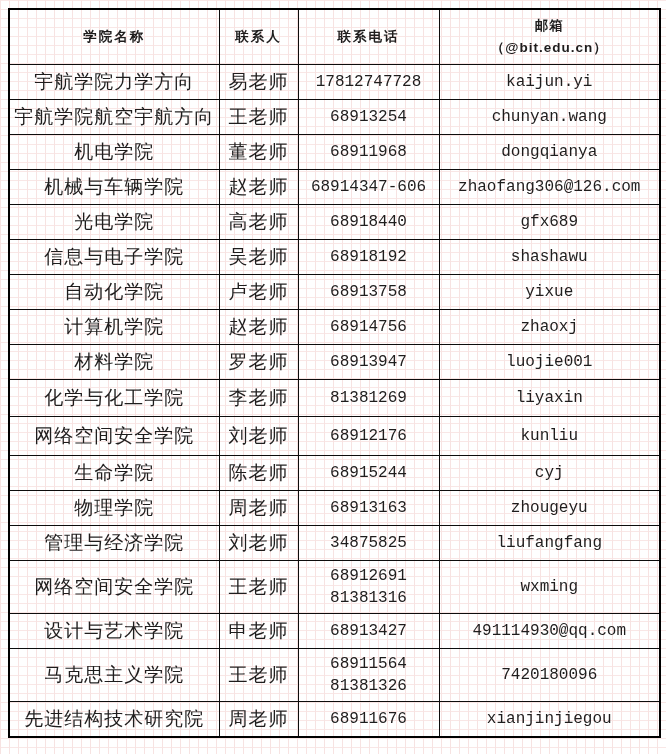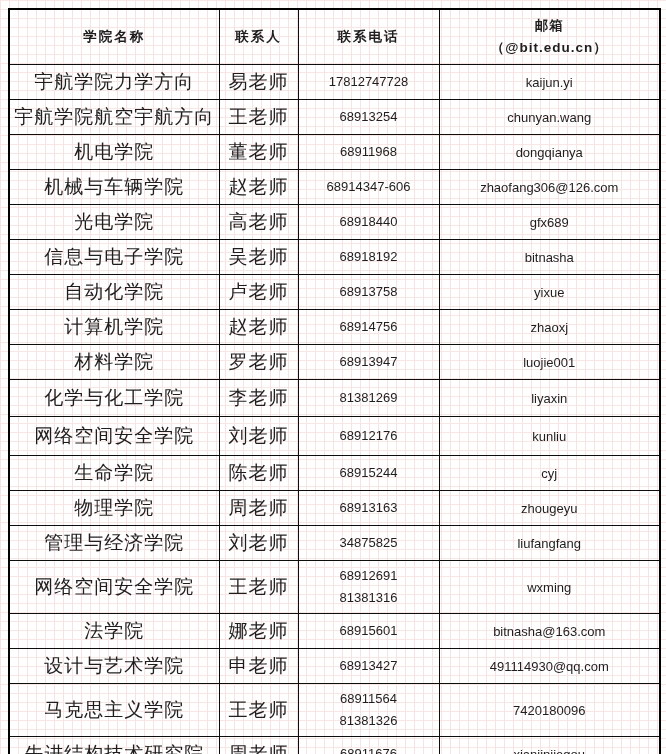--- a/index.html
+++ b/index.html
@@ -55,22 +55,22 @@
   tbody tr:nth-child(4)  { height: 32px; }
   tbody tr:nth-child(10) { height: 37px; }
   tbody tr:nth-child(11) { height: 39px; }
   tbody tr:nth-child(12) { height: 31px; margin-top: 44px; }
 
   td.c-college, td.c-contact {
     font-size: 19px;
     letter-spacing: 1px;
   }
   td.c-phone, td.c-email {
-    font-family: Liberation Sans, sans-serif;
-    font-size: 13px;
+    font-family: Liberation Mono, monospace;
+    font-size: 16px;
     letter-spacing: 0px;
   }
   .phone-line {
     display: block;
     line-height: 22px;
   }
 </style>
 </head>
 <body>
 
@@ -137,21 +137,21 @@
         </td>
     <td class="c-email">gfx689</td>
   </tr>
 
   <tr>
     <td class="c-college">信息与电子学院</td>
     <td class="c-contact">吴老师</td>
     <td class="c-phone">
           <span class="phone-line">68918192</span>
         </td>
-    <td class="c-email">bitnasha</td>
+    <td class="c-email">shashawu</td>
   </tr>
 
   <tr>
     <td class="c-college">自动化学院</td>
     <td class="c-contact">卢老师</td>
     <td class="c-phone">
           <span class="phone-line">68913758</span>
         </td>
     <td class="c-email">yixue</td>
   </tr>
@@ -223,28 +223,20 @@
   <tr>
     <td class="c-college">网络空间安全学院</td>
     <td class="c-contact">王老师</td>
     <td class="c-phone">
           <span class="phone-line">68912691</span>
           <span class="phone-line">81381316</span>
         </td>
     <td class="c-email">wxming</td>
   </tr>
 
-  <tr>
-    <td class="c-college">法学院</td>
-    <td class="c-contact">娜老师</td>
-    <td class="c-phone">
-          <span class="phone-line">68915601</span>
-        </td>
-    <td class="c-email">bitnasha@163.com</td>
-  </tr>
 
 
   <tr>
     <td class="c-college">设计与艺术学院</td>
     <td class="c-contact">申老师</td>
     <td class="c-phone">
           <span class="phone-line">68913427</span>
         </td>
     <td class="c-email">491114930@qq.com</td>
   </tr>

